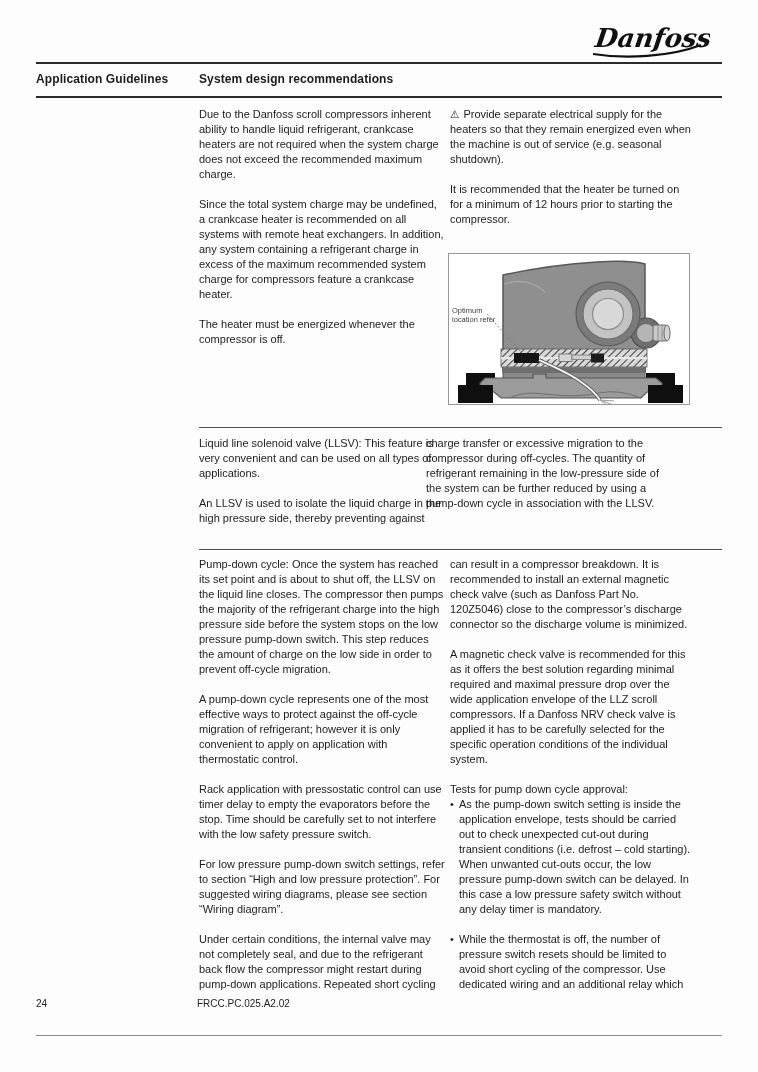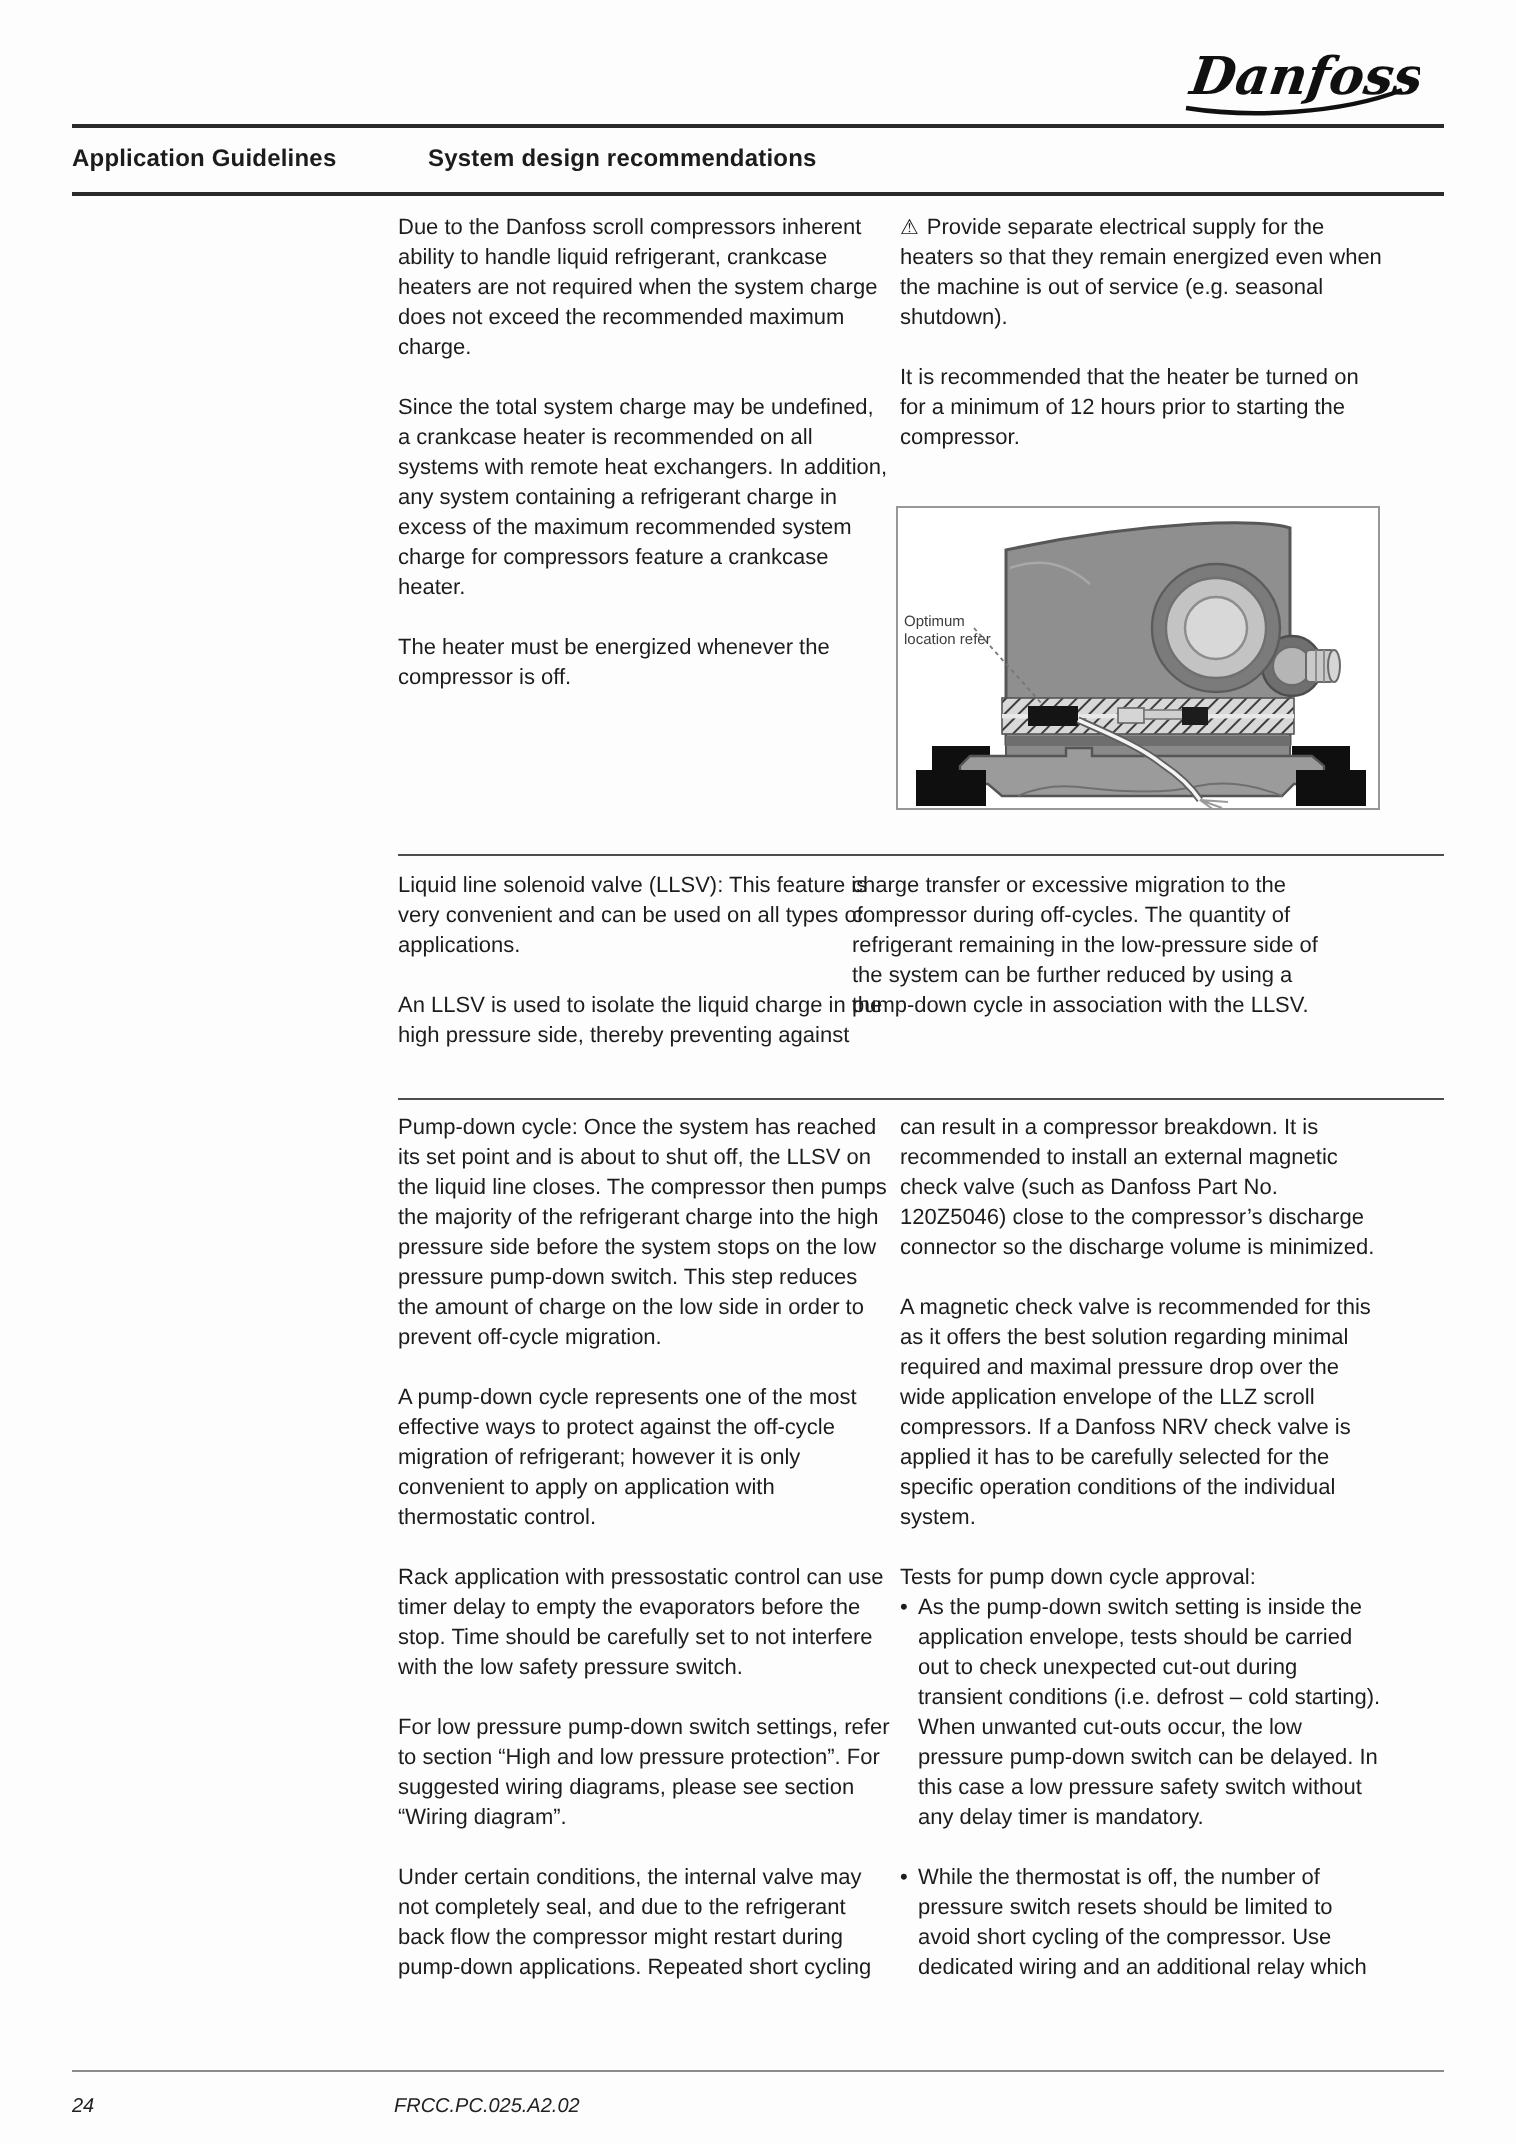--- a/index.html
+++ b/index.html
@@ -5,38 +5,38 @@
   html,body{margin:0;padding:0;background:#ffffff;}
   .page{
     position:relative;width:758px;height:1072px;background:#fdfdfd;
     font-family:"Liberation Sans",sans-serif;color:#1c1c1c;overflow:hidden;
   }
   .hrule{position:absolute;left:36px;width:686px;border-top:2px solid #2b2b2b;height:0;}
   .srule{position:absolute;left:199px;width:523px;border-top:1.4px solid #4d4d4d;height:0;}
   .frule{position:absolute;left:36px;width:686px;border-top:1px solid #8c8c8c;height:0;}
   .hdr{position:absolute;top:72px;font-size:12px;font-weight:bold;letter-spacing:0.1px;}
   #hdr-left{left:36px;}
-  #hdr-title{left:214px;}
+  #hdr-title{left:199px;}
   .col{position:absolute;}
   .para{font-size:11px;line-height:15px;margin:0 0 15px 0;}
   .para.tight{margin-bottom:0;}
   .warn{display:inline-block;margin-right:4px;font-size:10.5px;line-height:15px;}
   .bullet{display:flex;margin:0 0 15px 0;font-size:11px;line-height:15px;}
   .bullet .dot{width:9px;flex:none;}
   .bullet .txt{flex:1;}
   #figure-box{
     position:absolute;left:448px;top:253px;width:240px;height:150px;
     border:1px solid #979797;background:#ffffff;
   }
   .fig-label{
     position:absolute;left:3px;top:52px;font-size:7.5px;line-height:9px;
     color:#3d3d3d;white-space:pre-line;
   }
   .logo-svg{position:absolute;left:590px;top:20px;}
-  .foot{position:absolute;top:1048px;font-size:10px;color:#222;font-style:italic;}
+  .foot{position:absolute;top:998px;font-size:10px;color:#222;}
   #footer-page{left:36px;}
   #footer-ref{left:197px;}
 </style>
 </head>
 <body>
 
 <div class="page">
 
   <svg class="logo-svg" width="120" height="42" viewBox="0 0 120 42">
     <text x="8" y="27" font-family="DejaVu Serif, serif" font-size="26" font-style="italic" font-weight="bold" fill="#101010" transform="skewX(-8)">Danfoss</text>

